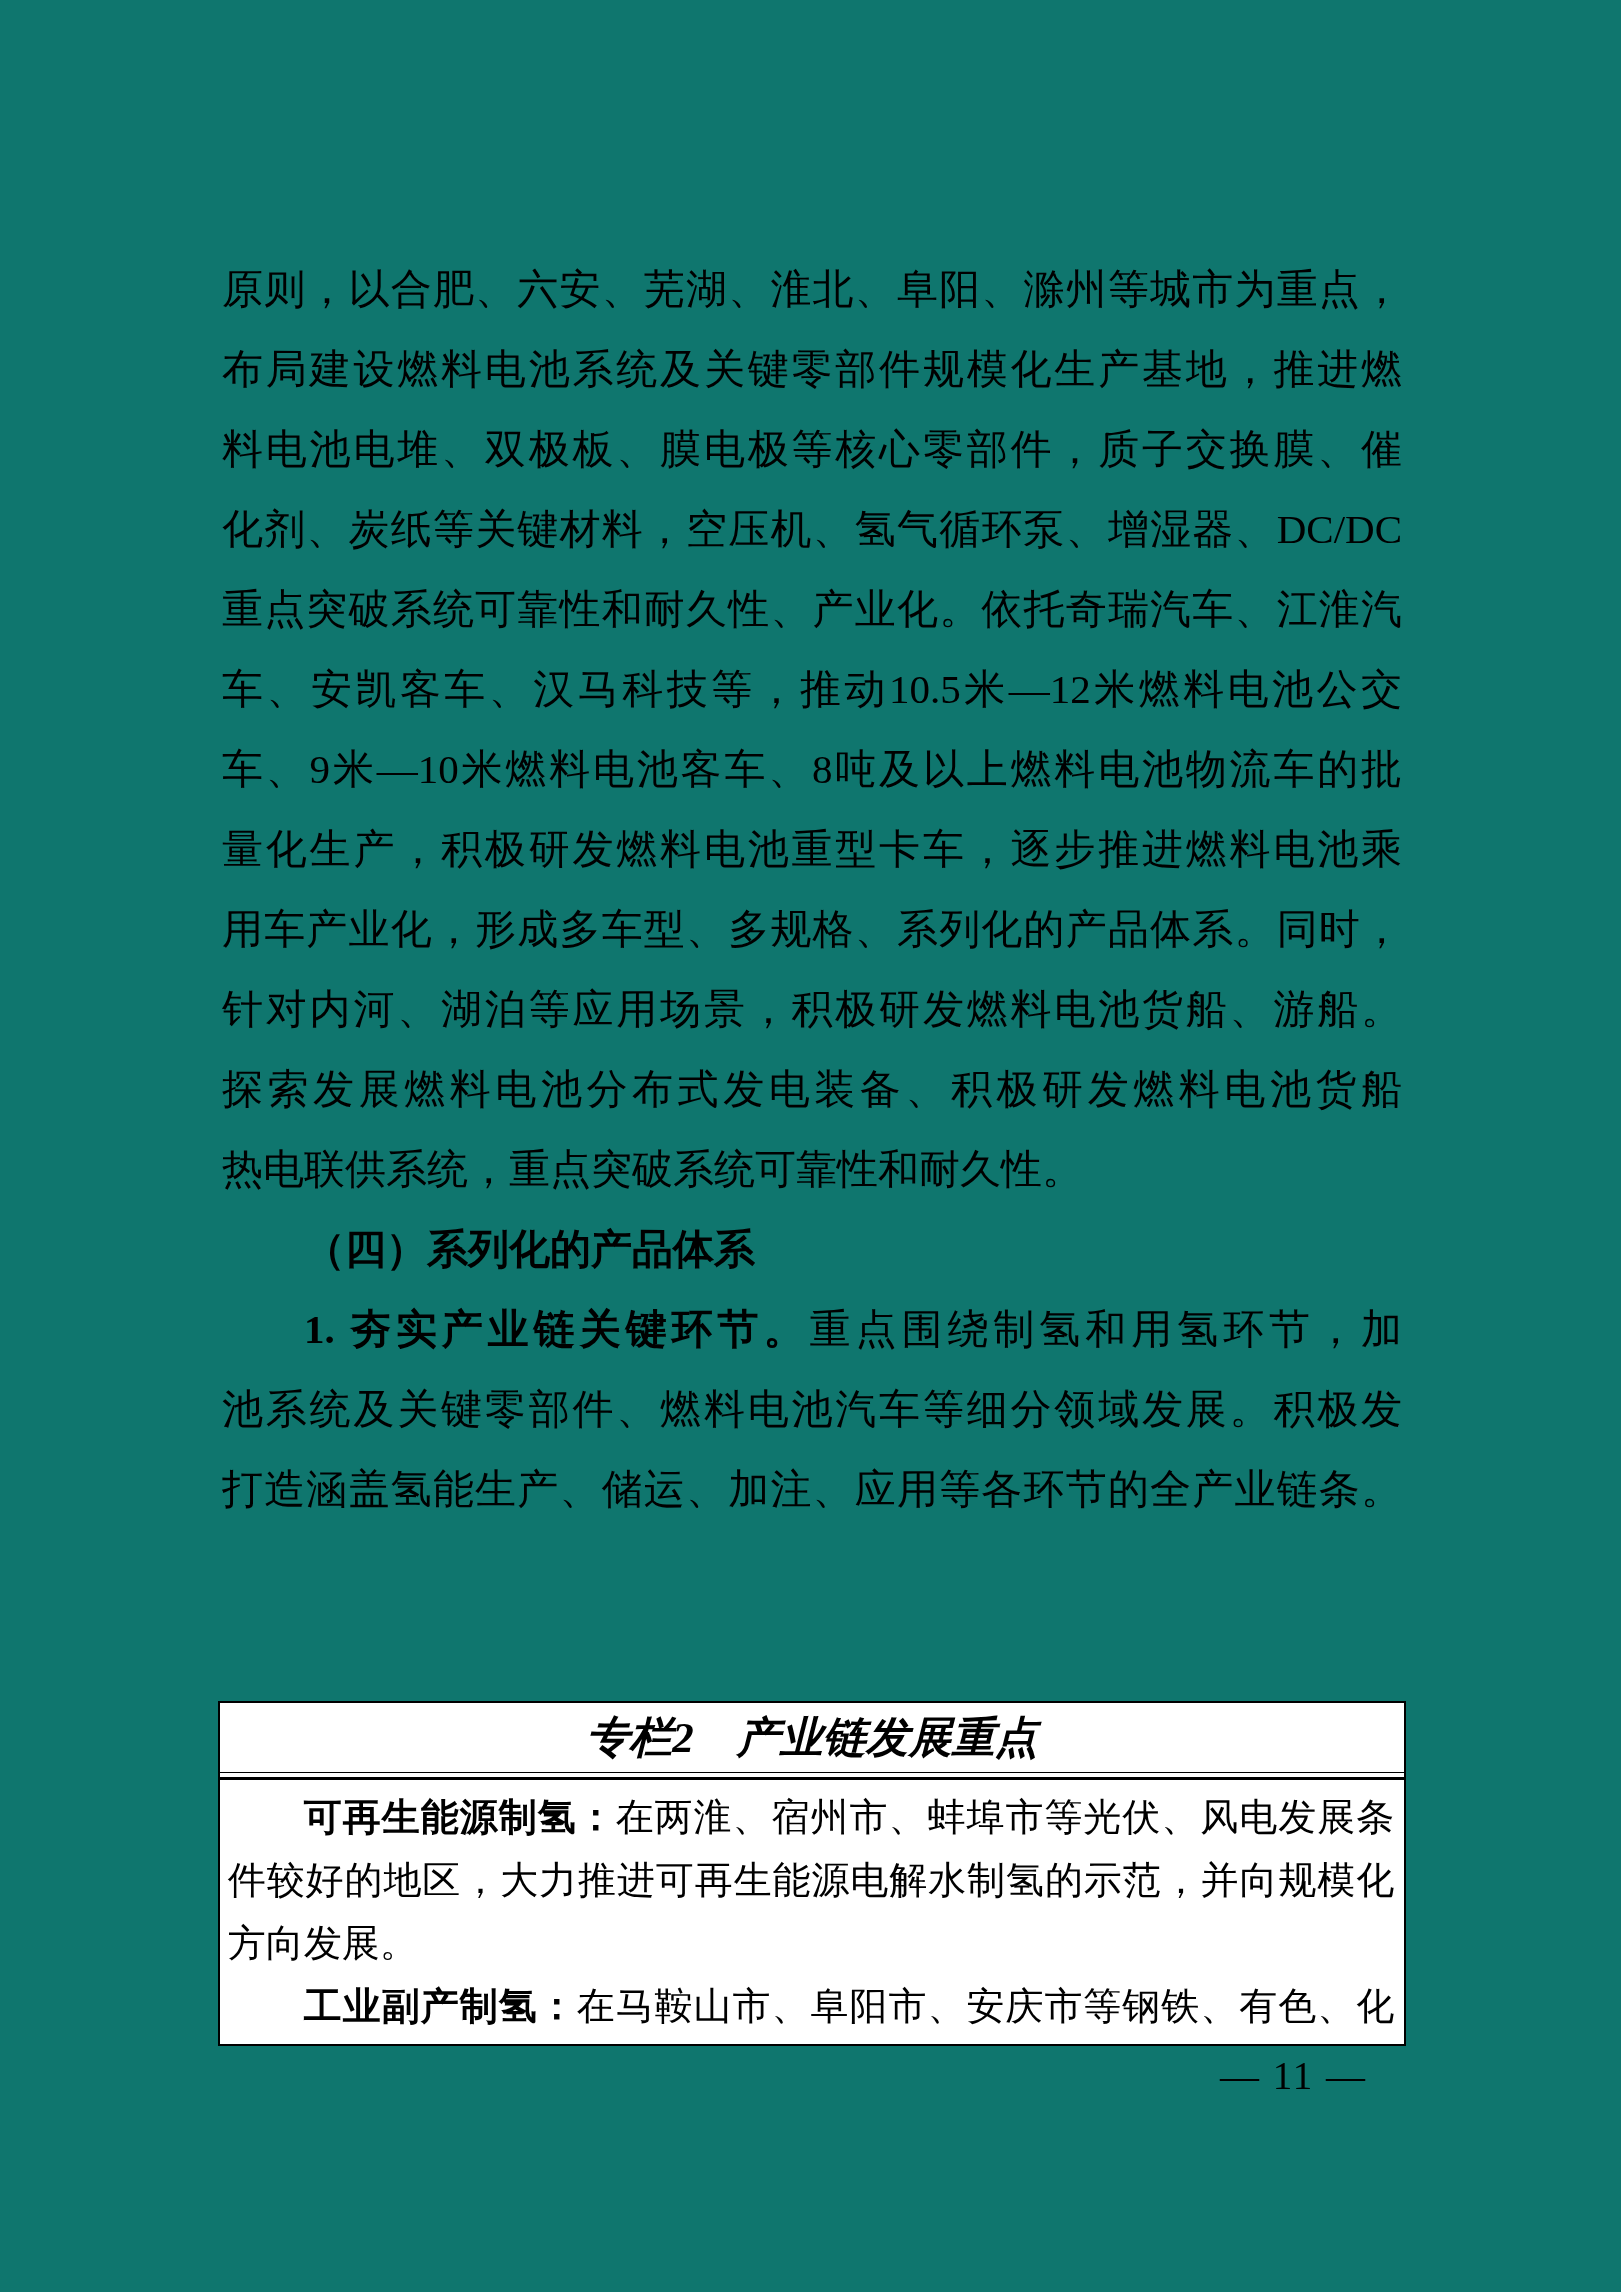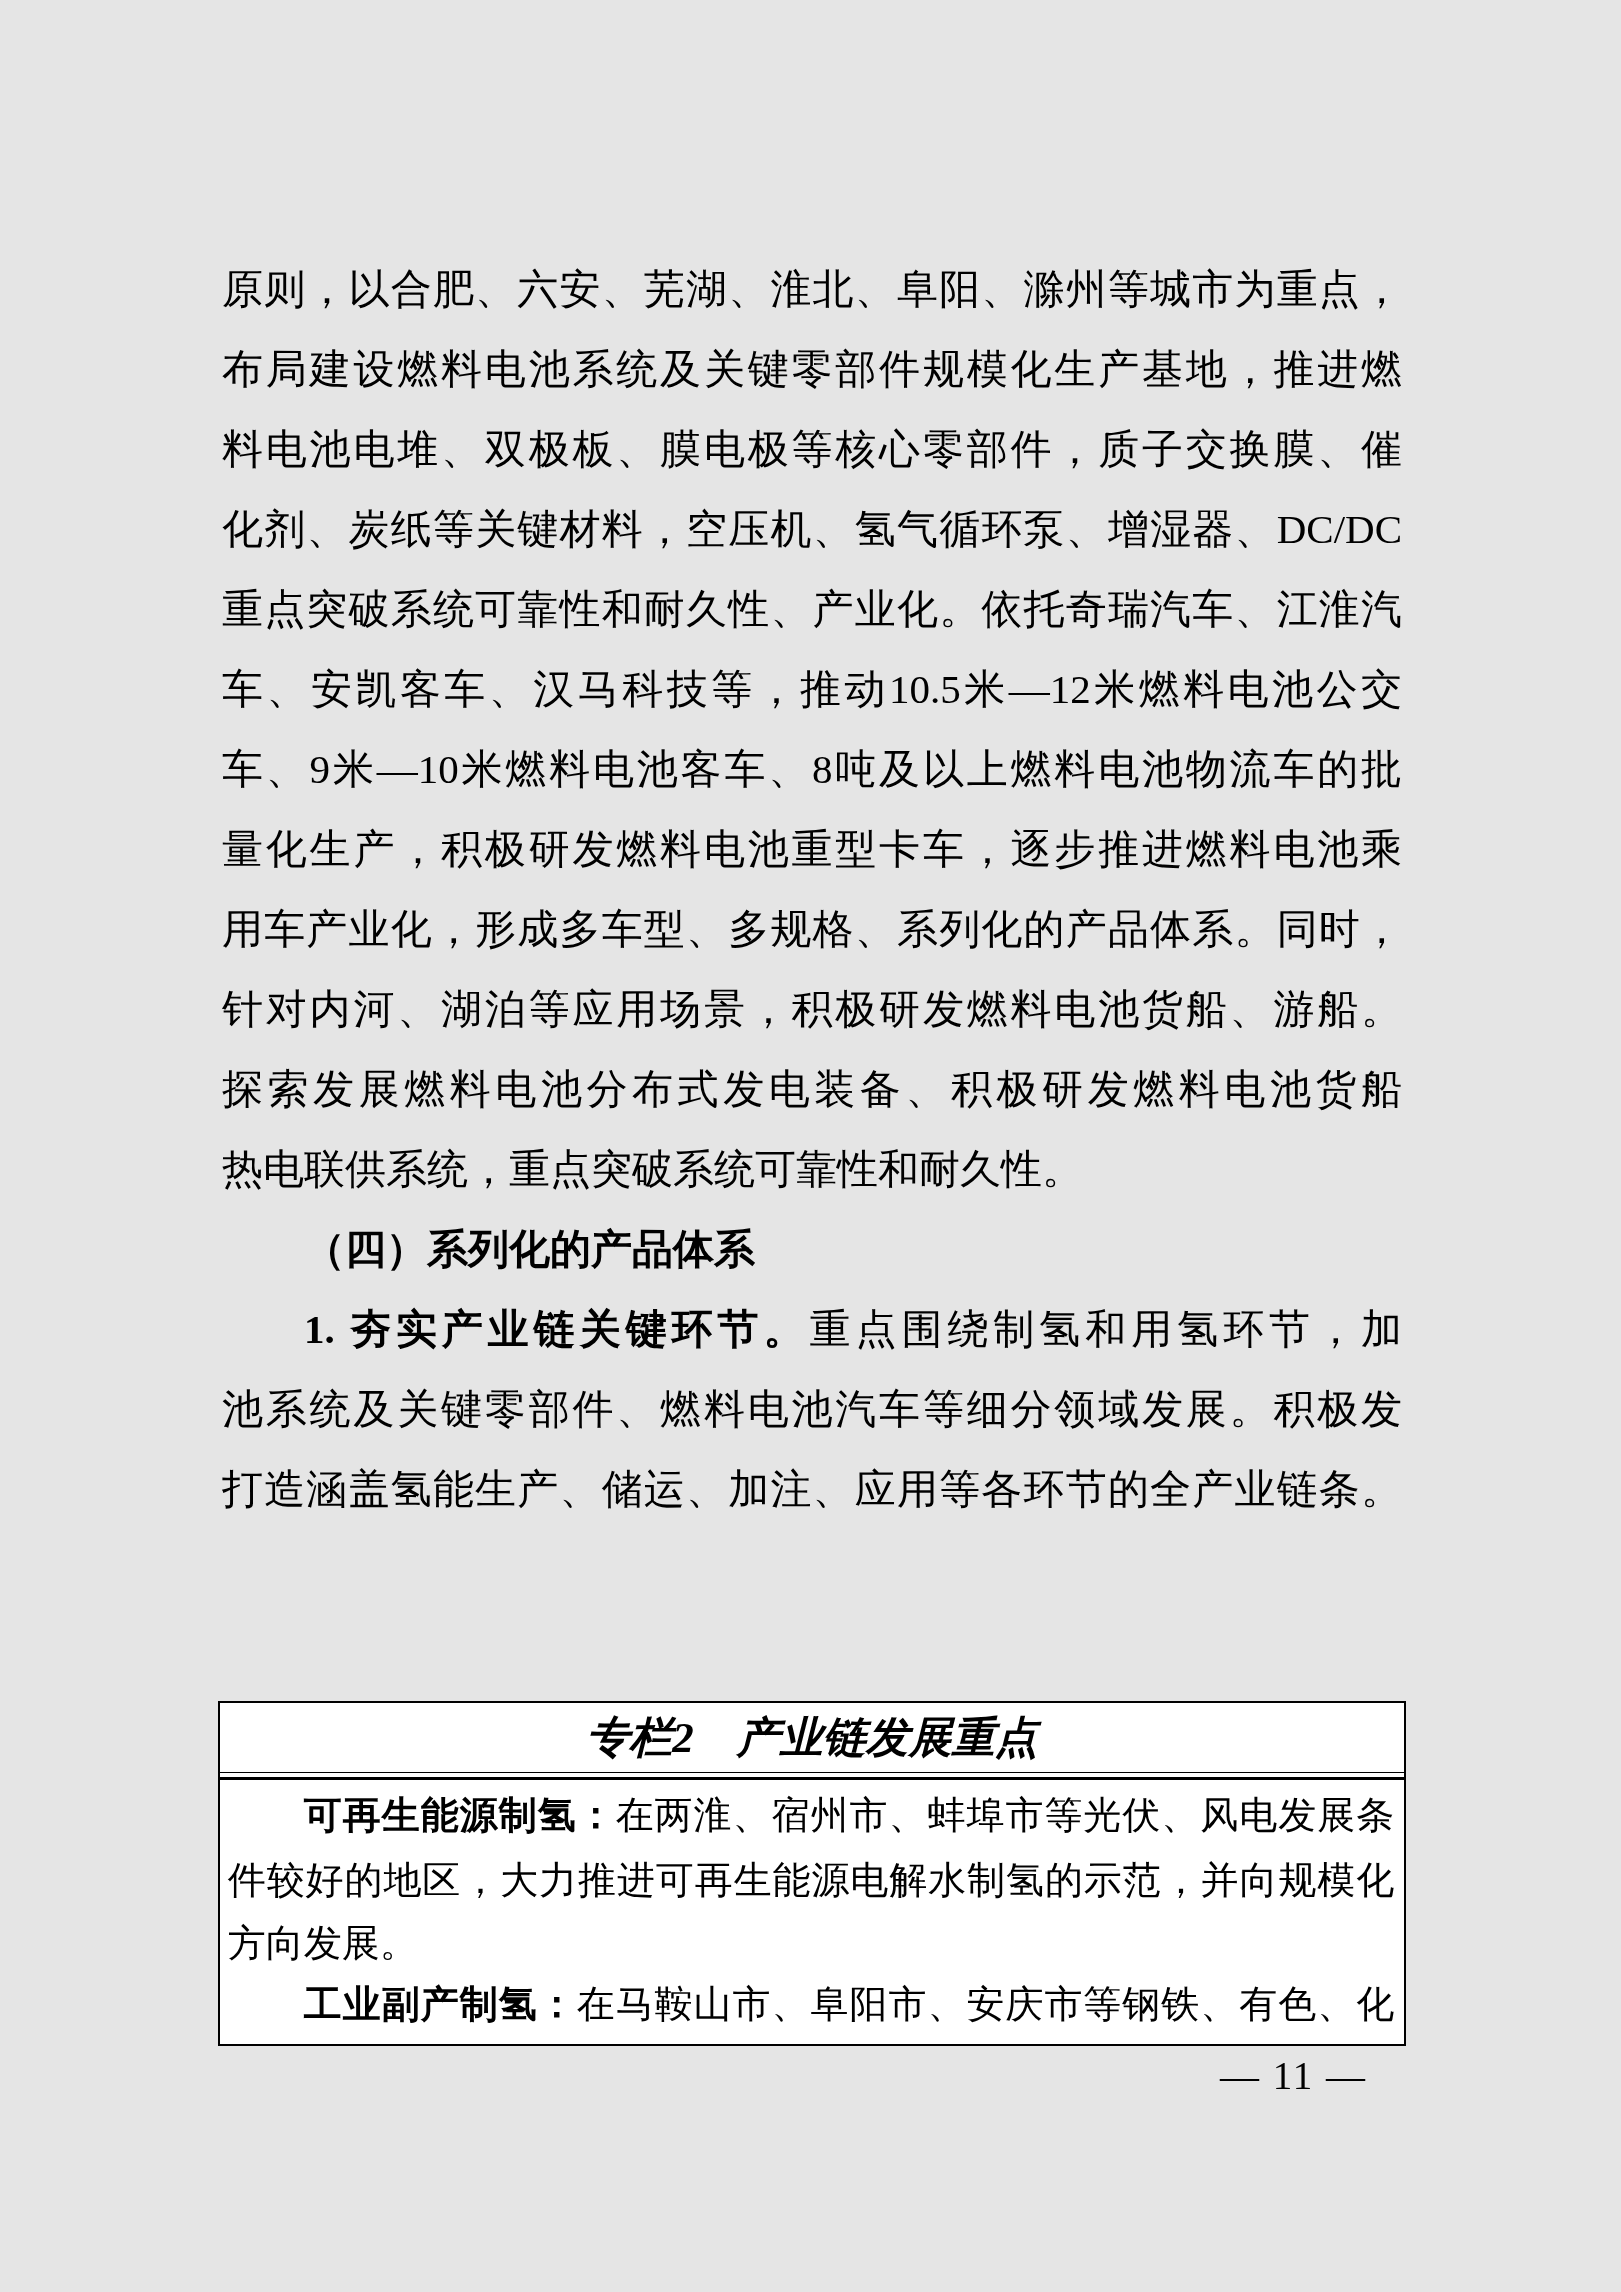--- a/index.html
+++ b/index.html
@@ -4,21 +4,21 @@
 <style>
   html, body { margin: 0; padding: 0; }
   body {
     font-family: "Liberation Serif", "DejaVu Serif", serif;
     background: #888;
   }
   .page {
     position: relative;
     width: 1621px;
     height: 2293px;
-    background: #e5e5e5;
+    background: #0f766e;
     color: #000000;
     overflow: hidden;
   }
   .body-text {
     position: absolute;
     left: 222px;
     top: 249px;
     width: 1180px;
   }
   .line {
@@ -64,21 +64,21 @@
     margin-top: 3.9px;
   }
   .box-content {
     padding: 5.9px 9.8px 5.9px 7.8px;
   }
   .box-content .line {
     height: 63px;
     line-height: 63px;
     font-size: 38px;
   }
-  .box-content .line.indent { padding-left: 76px; font-family: Liberation Mono, monospace; }
+  .box-content .line.indent { padding-left: 76px; }
 
   .page-number {
     position: absolute;
     top: 2053px;
     left: 1210px;
     width: 167px;
     text-align: center;
     font-size: 39px;
     letter-spacing: 2px;
   }

